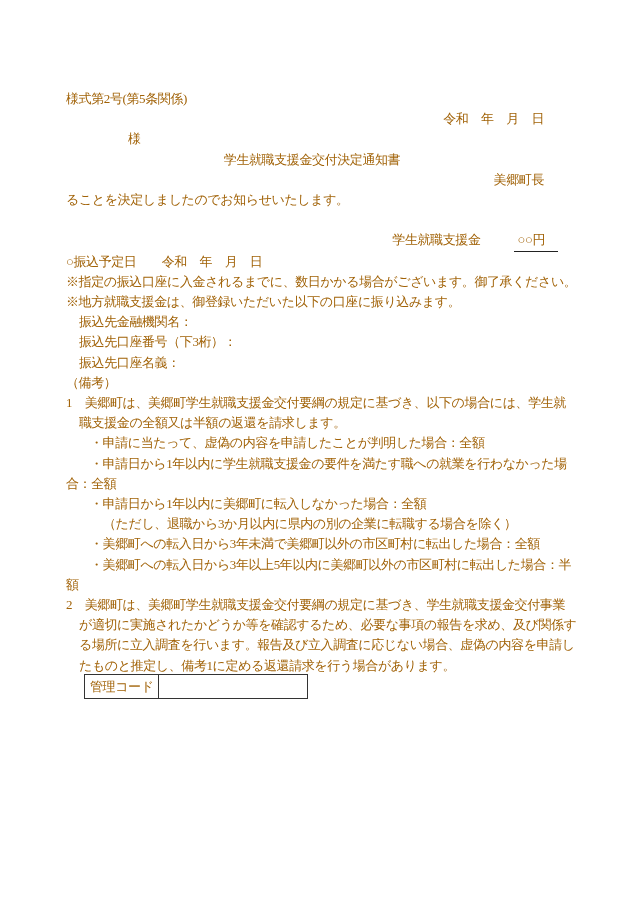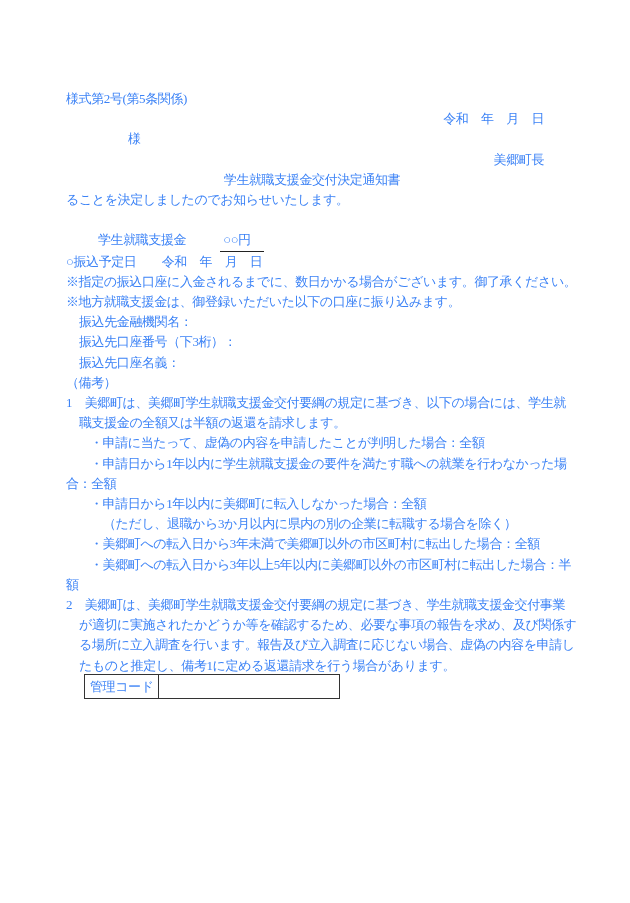--- a/index.html
+++ b/index.html
@@ -1,44 +1,44 @@
 <!DOCTYPE html>
 <html lang="ja"><head>
 <meta charset="utf-8">
 <style>
   html,body { margin:0; padding:0; background:#ffffff; }
   .sheet {
     position:relative;
     width:630px; height:903px;
     background:#ffffff;
-    color:#3b82f6;
+    color:#a16207;
     font-family:"Liberation Serif","DejaVu Serif",serif;
     font-size:13px;
     letter-spacing:-0.4px;
     overflow:hidden;
   }
   .content { padding:89px 0 0 66px; width:492px; }
   .ln { line-height:20.2px; white-space:pre; }
   .gap { margin-top:20.2px; }
   .right { text-align:right; padding-right:14px; }
   .center { text-align:center; }
   .addr { margin-left:62px; }
   .i1 { margin-left:13px; }
   .ib { margin-left:24px; }
   .ip { margin-left:37px; }
-  .amount-line { text-align:left; padding-left:32px; }
+  .amount-line { text-align:right; padding-left:32px; }
   .amt {
     display:inline-block;
     margin-left:34px;
     border-bottom:1px solid #222;
     padding:0 13px 0 3px;
   }
   .code-table {
     margin:-2px 0 0 18px;
-    width:256px; height:25px;
+    width:224px; height:25px;
     display:flex;
     border:1px solid #333;
     box-sizing:border-box;
     background:#fff;
   }
   .code-label {
     width:74px;
     border-right:1px solid #333;
     box-sizing:border-box;
     line-height:23px;
@@ -49,22 +49,22 @@
 </style>
 </head>
 <body>
 
 <div class="sheet">
   <div class="content">
 
     <div class="ln">様式第2号(第5条関係)</div>
     <div class="ln right">令和　年　月　日</div>
     <div class="ln addr">様</div>
+    <div class="ln center">学生就職支援金交付決定通知書</div>
     <div class="ln right">美郷町長</div>
-    <div class="ln center">学生就職支援金交付決定通知書</div>
 
     <div class="ln">ることを決定しましたのでお知らせいたします。</div>
 
     <div class="ln amount-line gap"><span>学生就職支援金</span><span class="amt">○○円</span></div>
 
     <div class="ln">○振込予定日　　令和　年　月　日</div>
     <div class="ln">※指定の振込口座に入金されるまでに、数日かかる場合がございます。御了承ください。</div>
     <div class="ln">※地方就職支援金は、御登録いただいた以下の口座に振り込みます。</div>
     <div class="ln i1">振込先金融機関名：</div>
     <div class="ln i1">振込先口座番号（下3桁）：</div>

